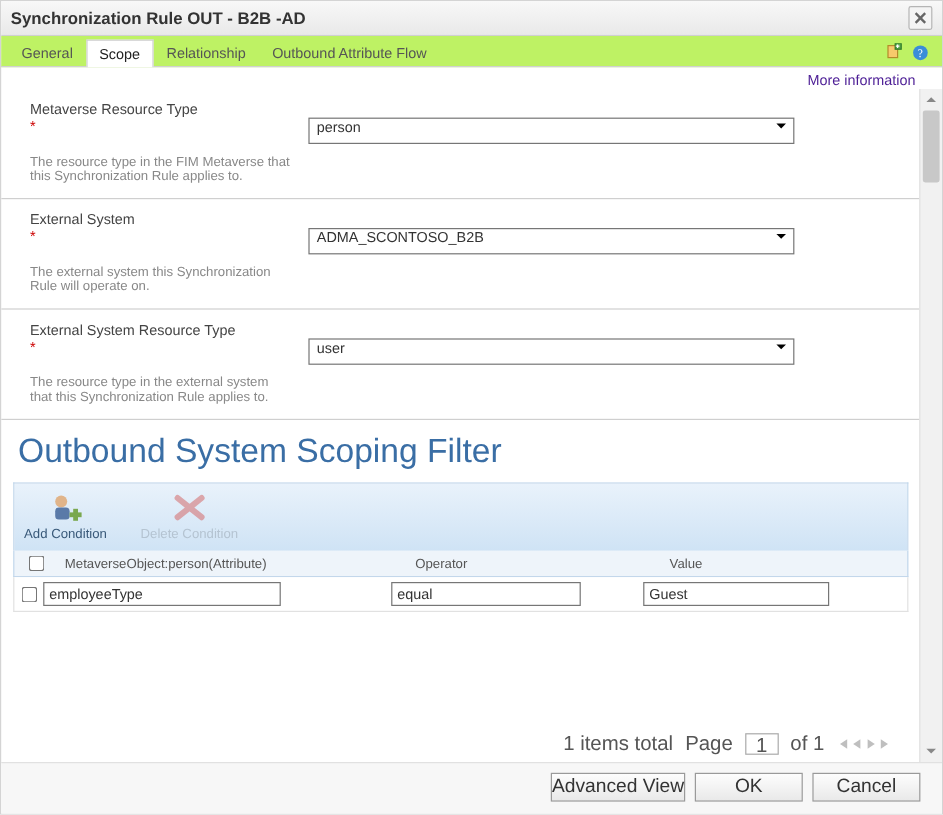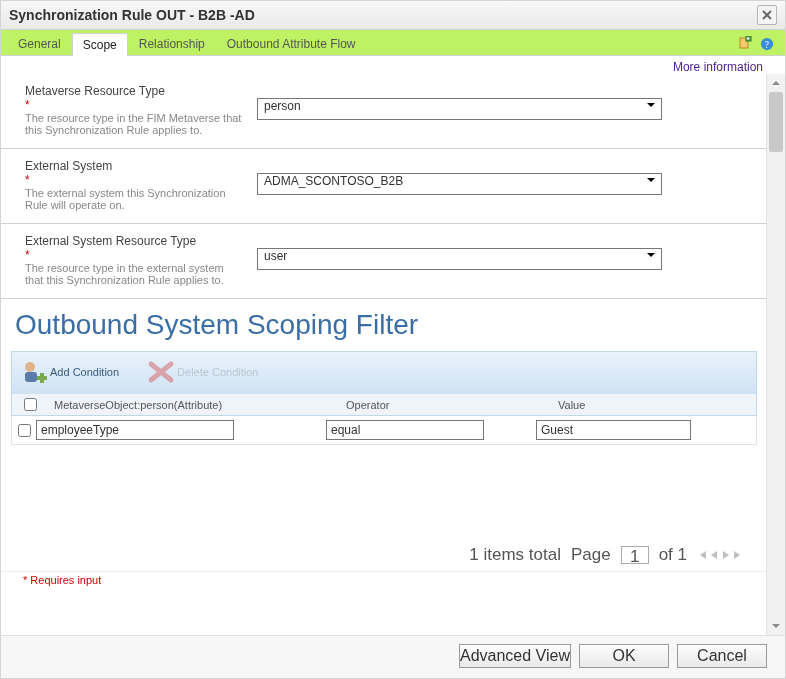--- a/index.html
+++ b/index.html
@@ -116,21 +116,21 @@
     padding-right: 12px;
   }
   .field-label {
     color: #444;
     font-size: 12px;
   }
   .req { color: #c00; display:block; }
   .field-desc {
     color: #888;
     font-size: 11px;
-    margin-top: 0;
+    margin-top: 17px;
   }
   .field-right {
     flex: 1;
     padding-top: 14px;
   }
   .select-box {
     width: 395px;
     height: 20px;
     border: 1px solid #767676;
     display: flex;
@@ -153,21 +153,21 @@
   }
   .toolbar {
     display: flex;
     align-items: flex-end;
     gap: 28px;
     padding: 6px 8px 8px 8px;
     background: linear-gradient(#e9f2fb,#cfe3f5);
     border: 1px solid #c3d7eb;
     border-bottom: none;
   }
-  .tool-item { display:flex; flex-direction:row; align-items:center; gap:2px; cursor:pointer; }
+  .tool-item { display:flex; flex-direction:column; align-items:center; gap:2px; cursor:pointer; }
   .tool-item.disabled { opacity:0.55; cursor:default; }
   .tool-item .ico { width:28px; height:28px; display:flex; align-items:center; justify-content:center; }
   .tool-item .lbl { font-size:11px; color:#3a5a7a; }
   .tool-item.disabled .lbl { color:#9aa7b3; }
   .cond-head {
     display:flex;
     align-items:center;
     background:#eef4fa;
     border:1px solid #c3d7eb;
     border-top:none;

